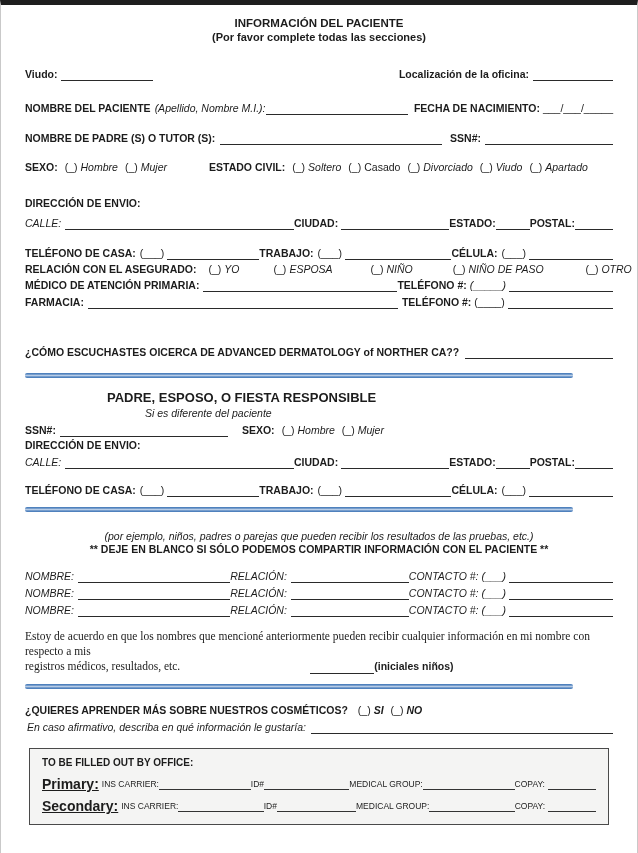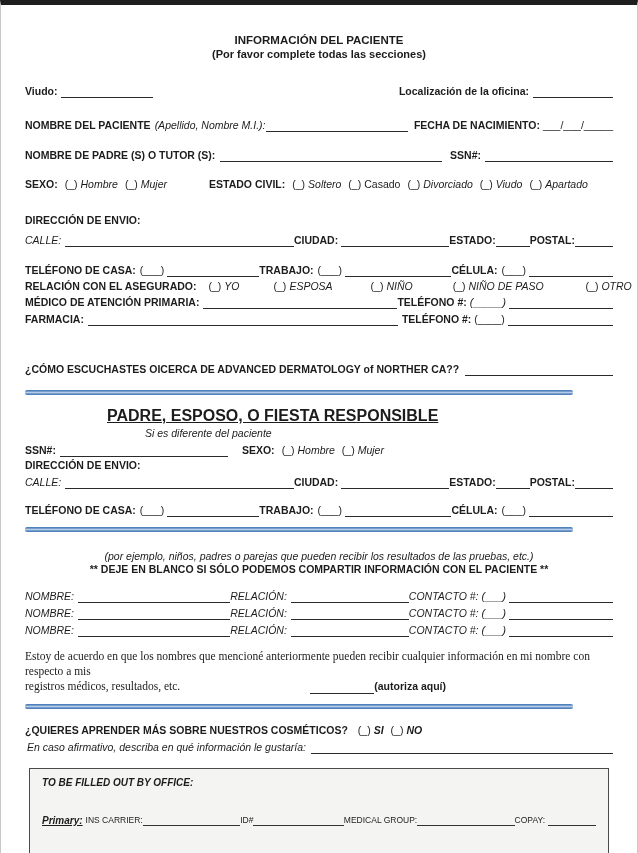--- a/index.html
+++ b/index.html
@@ -2,46 +2,46 @@
 <html><head>
 <meta charset="utf-8">
 <style>
   html,body { margin:0; padding:0; background:#fff; }
   body { width:638px; height:853px; font-family:"Liberation Sans",sans-serif; color:#1c1c1c; }
   .page {
     box-sizing:border-box; width:638px; height:853px; overflow:hidden;
     border-top:5px solid #1e1e1e; border-left:1px solid #c9c9c9; border-right:1px solid #c9c9c9;
     padding:12px 24px 0 24px; background:#fff;
   }
-  .center { text-align:center;margin-top:17px; }
+  .center { text-align:center; }
   .title { font-size:11.5px; font-weight:700; }
   .subtitle { font-size:11px; font-weight:700; margin-top:2px; }
   .row { display:flex; align-items:flex-end; white-space:nowrap; font-size:10.5px; line-height:14px; }
   .lbl { font-weight:700; }
   .it { font-style:italic; }
   .bi { font-weight:700; font-style:italic; }
   .blank { display:inline-block; border-bottom:1px solid #2a2a2a; height:12px; }
   .grow { flex:1 1 auto; }
   .cb { margin:0 3px 0 7px; }
   .divider { height:5px; width:548px;
     background:linear-gradient(to bottom,#4f81bd 0%,#4f81bd 18%,#b7cce6 50%,#4f81bd 82%,#4f81bd 100%);
     border-radius:2px; }
-  .sec2-head { font-size:16px; font-weight:700; margin:12px 0 0 82px;text-decoration:underline; }
+  .sec2-head { font-size:13px; font-weight:700; margin:12px 0 0 82px; }
   .sec2-sub { font-size:10.5px; font-style:italic; margin:2px 0 0 120px; }
   .share-head1 { font-size:10.5px; font-weight:700; text-align:center; margin-top:12px; }
   .share-head2 { font-size:10.5px; font-style:italic; text-align:center; margin-top:18px; }
   .share-head3 { font-size:10.5px; font-weight:700; text-align:center; margin-top:1px; }
   .agree { font-family:"Liberation Serif",serif; font-size:11.5px; line-height:15px; margin-top:12px; }
   .office-box {
     box-sizing:border-box; margin:14px 4px 0 4px; border:1.5px solid #4a4a4a; background:#f4f4f3;
     padding:8px 12px 12px 12px;
   }
-  .office-head { font-size:10px; font-weight:700; font-style:italic; }
+  .office-head { font-size:10px; font-weight:700; }
   .ofc-row { display:flex; align-items:flex-end; white-space:nowrap; font-size:8.5px; line-height:11px; margin-top:11px; }
-  .tier { font-weight:700; font-style:italic; text-decoration:underline; font-size:10px; margin-right:3px;margin-top:16px; }
+  .tier { font-weight:700; text-decoration:underline; font-size:14px; margin-right:3px; }
   .ofc-blank { display:inline-block; border-bottom:1px solid #333; height:9px; }
 </style>
 </head>
 <body>
 
 <div class="page">
 
   <div class="center title">INFORMACIÓN DEL PACIENTE</div>
   <div class="center subtitle">(Por favor complete todas las secciones)</div>
 
@@ -223,21 +223,21 @@
     <span class="blank" style="width:118px;margin-left:4px;"></span>
     <span>CONTACTO #:</span>
     <span style="margin-left:3px;">(___)</span>
     <span class="blank" style="width:104px;margin-left:3px;"></span>
   </div>
 
   <div class="agree">Estoy de acuerdo en que los nombres que mencioné anteriormente pueden recibir cualquier información en mi nombre con respecto a mis</div>
   <div class="row agree" style="margin-top:0;">
     <span>registros médicos, resultados, etc.</span>
     <span class="blank" style="width:64px;margin-left:130px;"></span>
-    <span class="lbl" style="font-family:'Liberation Sans',sans-serif;font-size:10.5px;">(autoriza aquí)</span>
+    <span class="lbl" style="font-family:'Liberation Sans',sans-serif;font-size:10.5px;">(iniciales niños)</span>
   </div>
 
   <div class="divider" style="margin-top:10px;"></div>
 
   <div class="row" style="margin-top:14px;">
     <span class="lbl">¿QUIERES APRENDER MÁS SOBRE NUESTROS COSMÉTICOS?</span>
     <span class="cb" style="margin-left:10px;">(_)</span>
     <span class="bi">SI</span>
     <span class="cb">(_)</span>
     <span class="bi">NO</span>

